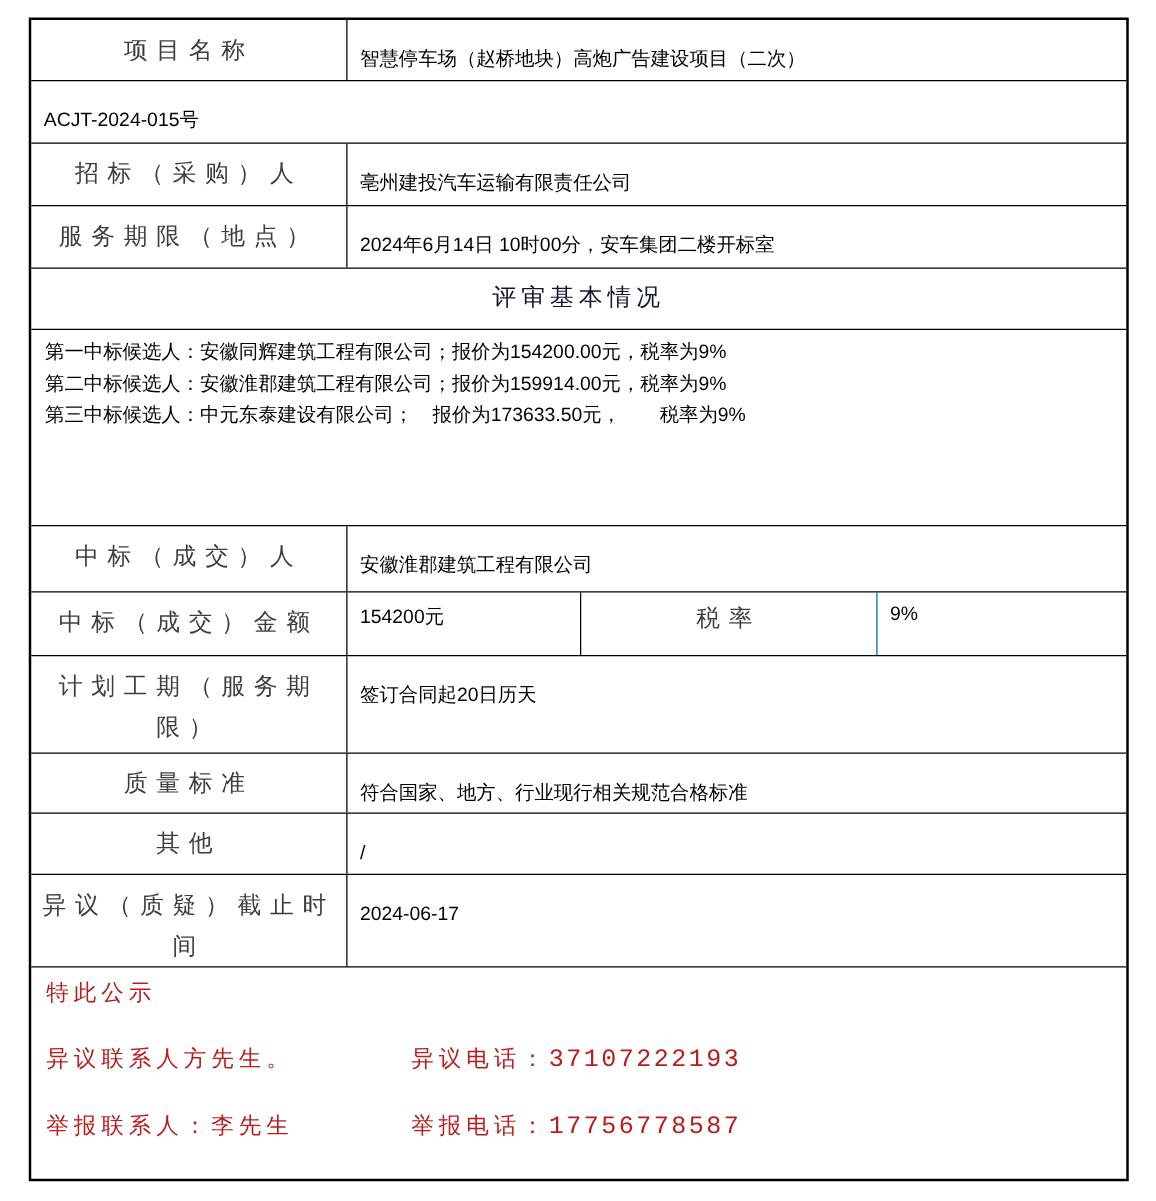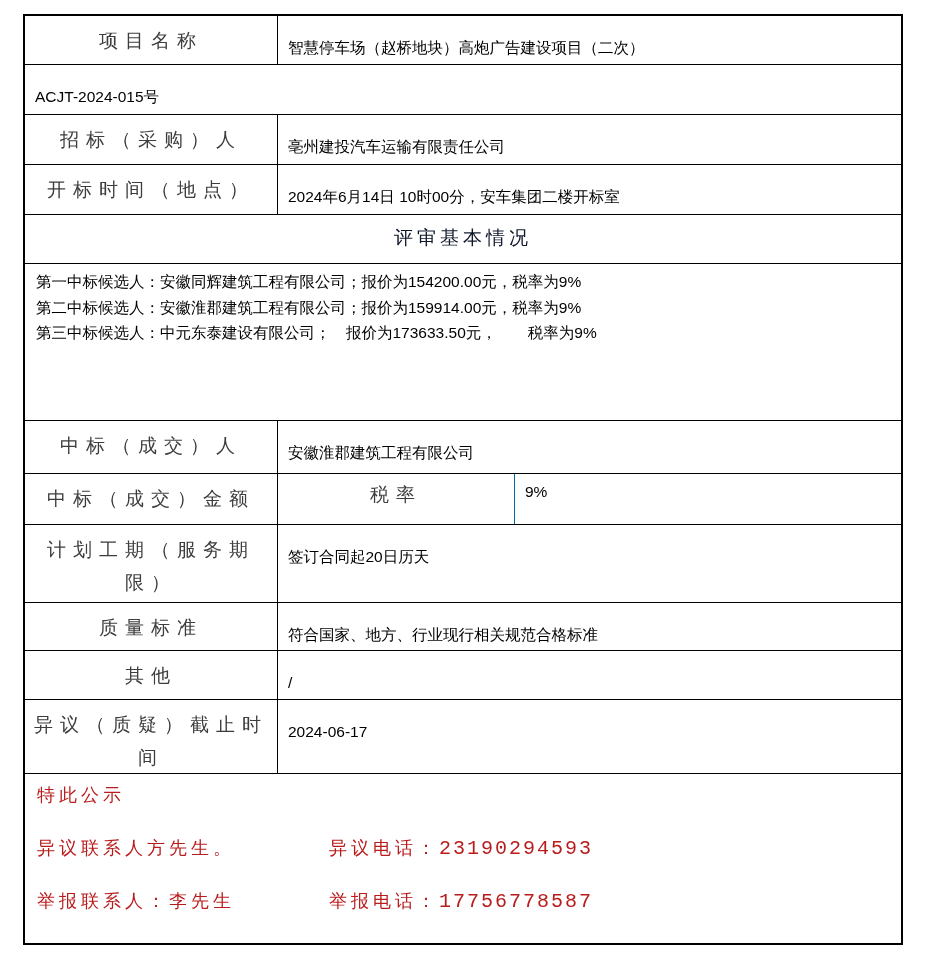--- a/index.html
+++ b/index.html
@@ -62,21 +62,21 @@
   <div class="row h50">
     <div class="value-cell">ACJT-2024-015号</div>
   </div>
 
   <div class="row h50">
     <div class="label-cell">招标（采购）人</div>
     <div class="value-cell">亳州建投汽车运输有限责任公司</div>
   </div>
 
   <div class="row h50">
-    <div class="label-cell">开标时间（地点）</div>
+    <div class="label-cell">服务期限（地点）</div>
     <div class="value-cell">2024年6月14日 10时00分，安车集团二楼开标室</div>
   </div>
 
   <div class="row h49">
     <div class="review-cell">评审基本情况</div>
   </div>
 
   <div class="row h157">
     <div class="candidates-cell">
       <div>第一中标候选人：安徽同辉建筑工程有限公司；报价为154200.00元，税率为9%</div>
@@ -85,20 +85,21 @@
     </div>
   </div>
 
   <div class="row h53">
     <div class="label-cell">中标（成交）人</div>
     <div class="value-cell">安徽淮郡建筑工程有限公司</div>
   </div>
 
   <div class="row h51">
     <div class="label-cell">中标（成交）金额</div>
+    <div class="amount-value">154200元</div>
     <div class="tax-label">税率</div>
     <div class="tax-value">9%</div>
   </div>
 
   <div class="row h78">
     <div class="label-cell">计划工期（服务期限）</div>
     <div class="value-cell">签订合同起20日历天</div>
   </div>
 
   <div class="row h48">
@@ -113,21 +114,21 @@
 
   <div class="row h74">
     <div class="label-cell">异议（质疑）截止时间</div>
     <div class="value-cell">2024-06-17</div>
   </div>
 
   <div class="row">
     <div class="footer-cell">
       <p>特此公示</p>
       <p>
-        <span class="contact-span">异议联系人方先生。</span><span>异议电话：</span><span class="phone-num">23190294593</span>
+        <span class="contact-span">异议联系人方先生。</span><span>异议电话：</span><span class="phone-num">37107222193</span>
       </p>
       <p>
         <span class="contact-span">举报联系人：李先生</span><span>举报电话：</span><span class="phone-num">17756778587</span>
       </p>
     </div>
   </div>
 
 </div>
 
 </body></html>

